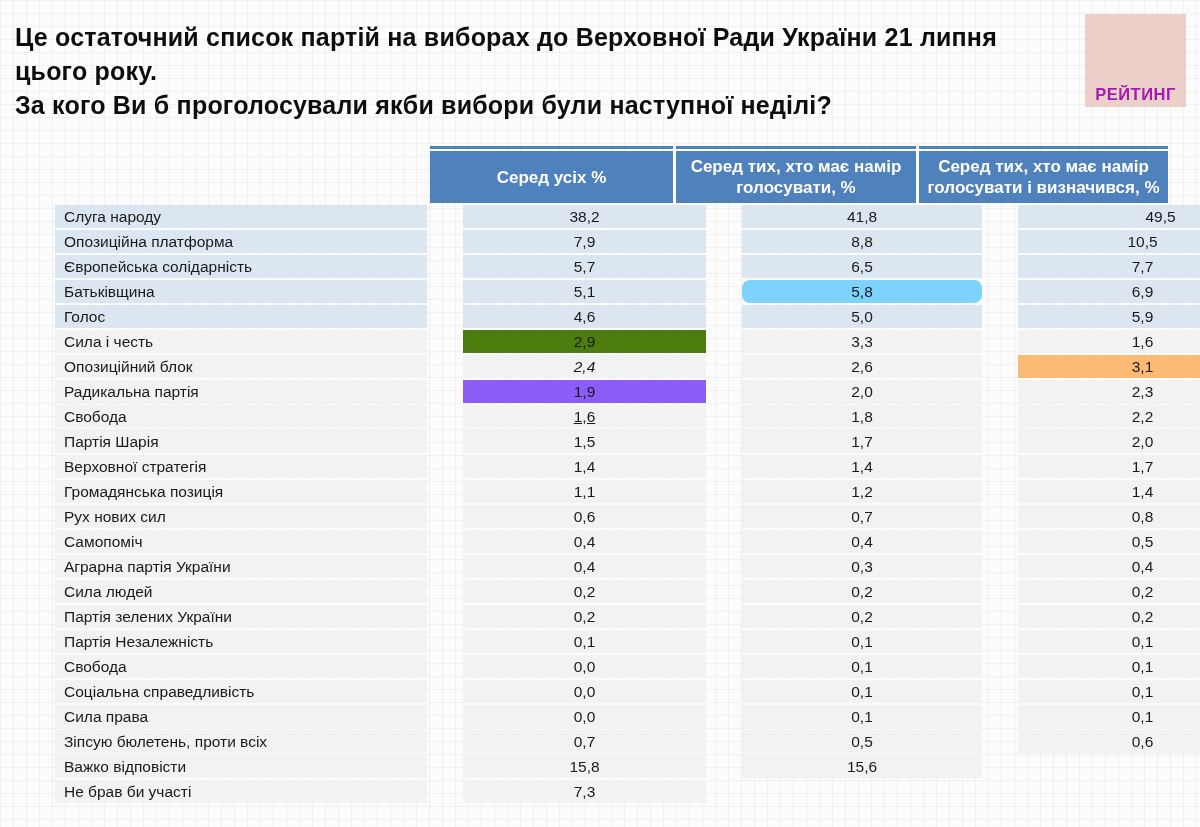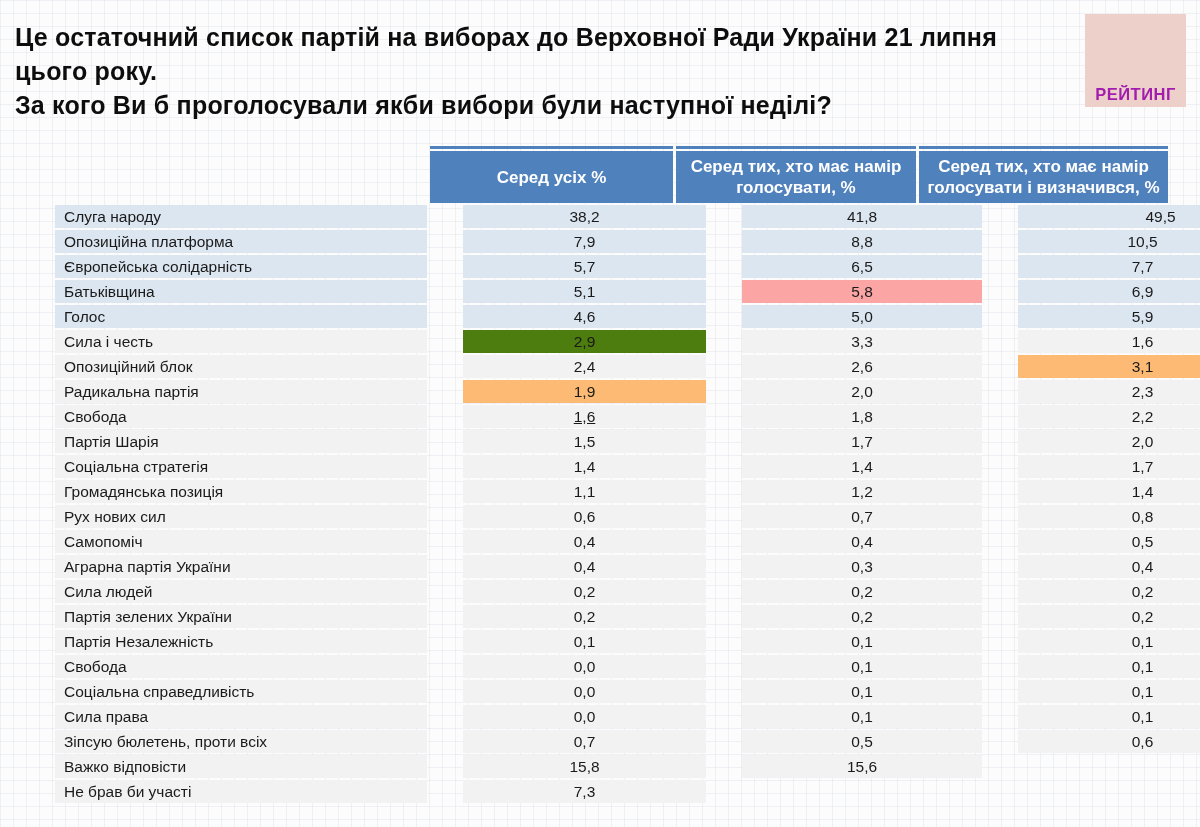--- a/index.html
+++ b/index.html
@@ -93,61 +93,61 @@
       </div>
       <div class="trow">
         <div class="cell name" style="background: rgb(220, 230, 241);">Європейська солідарність</div>
         <div class="cell val" style="background: rgb(220, 230, 241);">5,7</div>
         <div class="cell val" style="background: rgb(220, 230, 241);">6,5</div>
         <div class="cell val" style="background: rgb(220, 230, 241);">7,7</div>
       </div>
       <div class="trow">
         <div class="cell name" style="background: rgb(220, 230, 241);">Батьківщина</div>
         <div class="cell val" style="background: rgb(220, 230, 241);">5,1</div>
-        <div class="cell val" style="background: #fca5a5;">5,8</div>
+        <div class="cell val" style="background: #7dd3fc; border-radius: 8px;">5,8</div>
         <div class="cell val" style="background: rgb(220, 230, 241);">6,9</div>
       </div>
       <div class="trow">
         <div class="cell name" style="background: rgb(220, 230, 241);">Голос</div>
         <div class="cell val" style="background: rgb(220, 230, 241);">4,6</div>
         <div class="cell val" style="background: rgb(220, 230, 241);">5,0</div>
         <div class="cell val" style="background: rgb(220, 230, 241);">5,9</div>
       </div>
       <div class="trow">
         <div class="cell name" style="background: rgb(242, 242, 242);">Сила і честь</div>
         <div class="cell val" style="background: #4d7c0f;">2,9</div>
         <div class="cell val" style="background: rgb(242, 242, 242);">3,3</div>
         <div class="cell val" style="background: rgb(242, 242, 242);">1,6</div>
       </div>
       <div class="trow">
         <div class="cell name" style="background: rgb(242, 242, 242);">Опозиційний блок</div>
-        <div class="cell val" style="background: rgb(242, 242, 242);">2,4</div>
+        <div class="cell val" style="background: rgb(242, 242, 242); font-style: italic;">2,4</div>
         <div class="cell val" style="background: rgb(242, 242, 242);">2,6</div>
         <div class="cell val" style="background: #fdba74;">3,1</div>
       </div>
       <div class="trow">
         <div class="cell name" style="background: rgb(242, 242, 242);">Радикальна партія</div>
-        <div class="cell val" style="background: #fdba74;">1,9</div>
+        <div class="cell val" style="background: #8b5cf6;">1,9</div>
         <div class="cell val" style="background: rgb(242, 242, 242);">2,0</div>
         <div class="cell val" style="background: rgb(242, 242, 242);">2,3</div>
       </div>
       <div class="trow">
         <div class="cell name" style="background: rgb(242, 242, 242);">Свобода</div>
         <div class="cell val" style="background: rgb(242, 242, 242); text-decoration: underline;">1,6</div>
         <div class="cell val" style="background: rgb(242, 242, 242);">1,8</div>
         <div class="cell val" style="background: rgb(242, 242, 242);">2,2</div>
       </div>
       <div class="trow">
         <div class="cell name" style="background: rgb(242, 242, 242);">Партія Шарія</div>
         <div class="cell val" style="background: rgb(242, 242, 242);">1,5</div>
         <div class="cell val" style="background: rgb(242, 242, 242);">1,7</div>
         <div class="cell val" style="background: rgb(242, 242, 242);">2,0</div>
       </div>
       <div class="trow">
-        <div class="cell name" style="background: rgb(242, 242, 242);">Соціальна стратегія</div>
+        <div class="cell name" style="background: rgb(242, 242, 242);">Верховної стратегія</div>
         <div class="cell val" style="background: rgb(242, 242, 242);">1,4</div>
         <div class="cell val" style="background: rgb(242, 242, 242);">1,4</div>
         <div class="cell val" style="background: rgb(242, 242, 242);">1,7</div>
       </div>
       <div class="trow">
         <div class="cell name" style="background: rgb(242, 242, 242);">Громадянська позиція</div>
         <div class="cell val" style="background: rgb(242, 242, 242);">1,1</div>
         <div class="cell val" style="background: rgb(242, 242, 242);">1,2</div>
         <div class="cell val" style="background: rgb(242, 242, 242);">1,4</div>
       </div>

